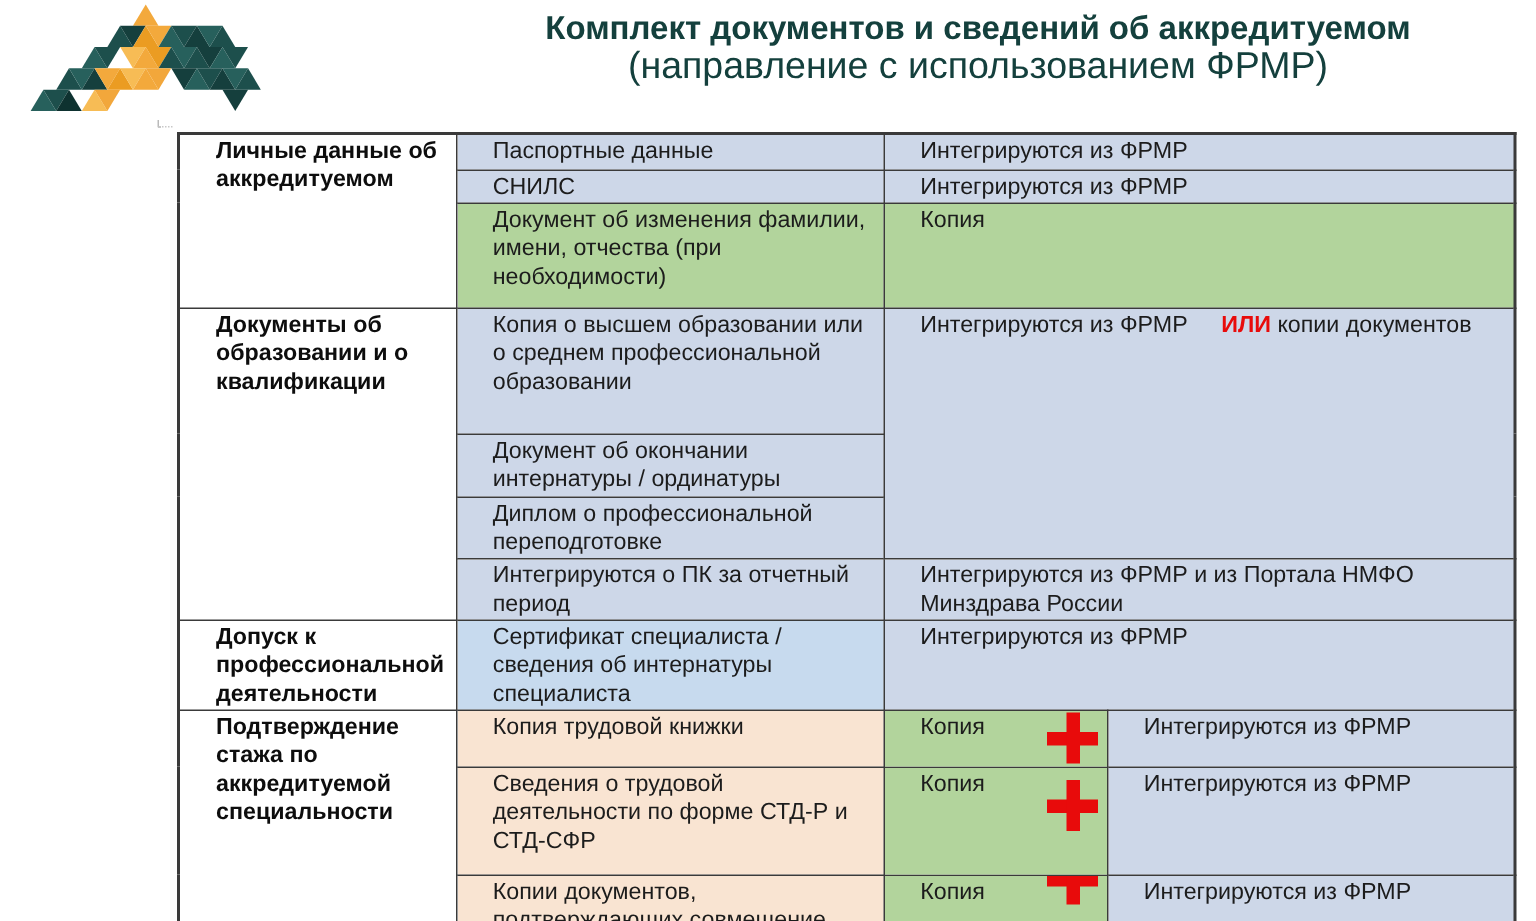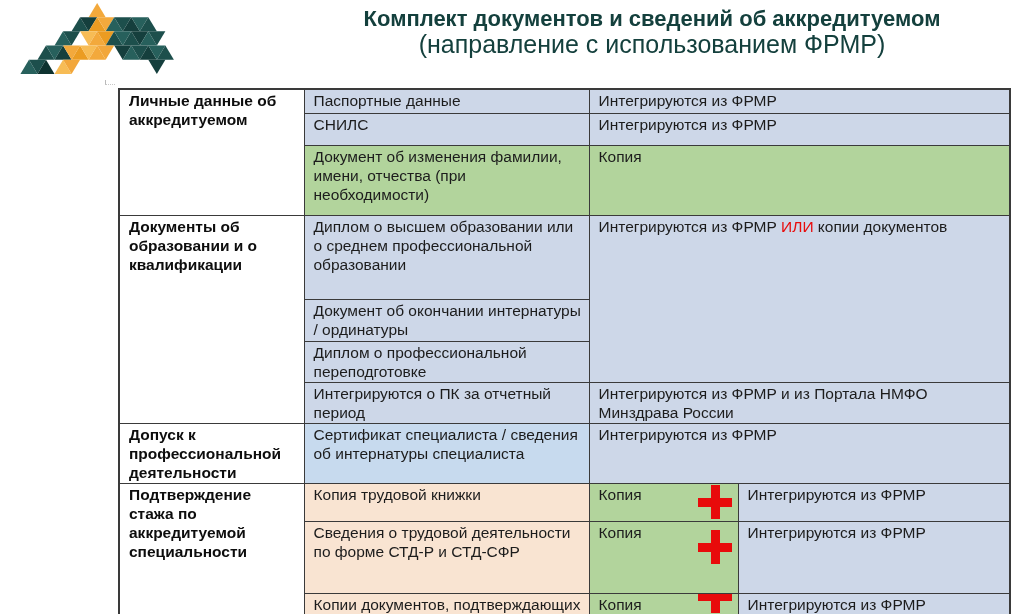--- a/index.html
+++ b/index.html
@@ -24,30 +24,30 @@
   }
   
   table.doc-table {
     position:absolute; left:118px; top:88px; width:891px;
     border-collapse:collapse; table-layout:fixed;
     border:2px solid var(--border,#3a3a3a);
     font-size:15.5px; color:#1c1c1c;
   }
   table.doc-table td {
     border:1px solid var(--border,#3a3a3a);
-    vertical-align:top; padding:1px 6px 1px 9px; line-height:19px;
+    vertical-align:top; padding:1px 6px 1px 24px; line-height:19px;
     overflow:hidden;
   }
   td.c-sec   { background:#ffffff; font-weight:bold; color:#0d0d0d; padding-top:2px; }
   td.c-blue  { background:var(--cell_blue,#cdd7e8); }
   td.c-bluealt { background:var(--cell_blue_alt,#c7daee); }
   td.c-green { background:var(--cell_green,#b2d49c); }
   td.c-peach { background:var(--cell_peach,#f9e4d2); }
   td.v-mid   { vertical-align:middle; }
-  .red-or    { color:var(--red_accent,#e80b0b); font-weight:normal; }
+  .red-or    { color:var(--red_accent,#e80b0b); font-weight:bold;margin-left:18px; }
   
   td.rel { position:relative; }
   .plus { position:absolute; width:34px; height:34px; right:6px; z-index:5; }
   .plus::before { content:""; position:absolute; left:0; top:13px; width:34px; height:9px;
                   background:var(--red_accent,#e80b0b); }
   .plus::after  { content:""; position:absolute; left:13px; top:0; width:9px; height:34px;
                   background:var(--red_accent,#e80b0b); }
   .plus-a { top:1px; }
   .plus-b { top:8px; }
   .plus-c { top:-15px; }
@@ -122,32 +122,32 @@
         <col style="width:149px">
         <col style="width:272px">
     </colgroup>
     <tbody>
 
       <tr style="height:24px">
         <td class="c-sec" rowspan="3">Личные данные об аккредитуемом</td>
         <td class="c-blue">Паспортные данные</td>
         <td class="c-blue" colspan="2">Интегрируются из ФРМР</td>
       </tr>
-      <tr style="height:32px">
+      <tr style="height:22px">
         <td class="c-blue">СНИЛС</td>
         <td class="c-blue" colspan="2">Интегрируются из ФРМР</td>
       </tr>
       <tr style="height:70px">
         <td class="c-green">Документ об изменения фамилии, имени, отчества (при необходимости)</td>
         <td class="c-green" colspan="2">Копия</td>
       </tr>
 
       <tr style="height:84px">
         <td class="c-sec" rowspan="4">Документы об образовании и о квалификации</td>
-        <td class="c-blue">Диплом о высшем образовании или о среднем профессиональной образовании</td>
+        <td class="c-blue">Копия о высшем образовании или о среднем профессиональной образовании</td>
         <td class="c-blue v-mid" rowspan="3" colspan="2">
           <span>Интегрируются из ФРМР </span><span class="red-or">ИЛИ</span><span> копии документов</span>
         </td>
       </tr>
       <tr style="height:42px">
         <td class="c-blue">Документ об окончании интернатуры / ординатуры</td>
       </tr>
       <tr style="height:38px">
         <td class="c-blue">Диплом о профессиональной переподготовке</td>
       </tr>

